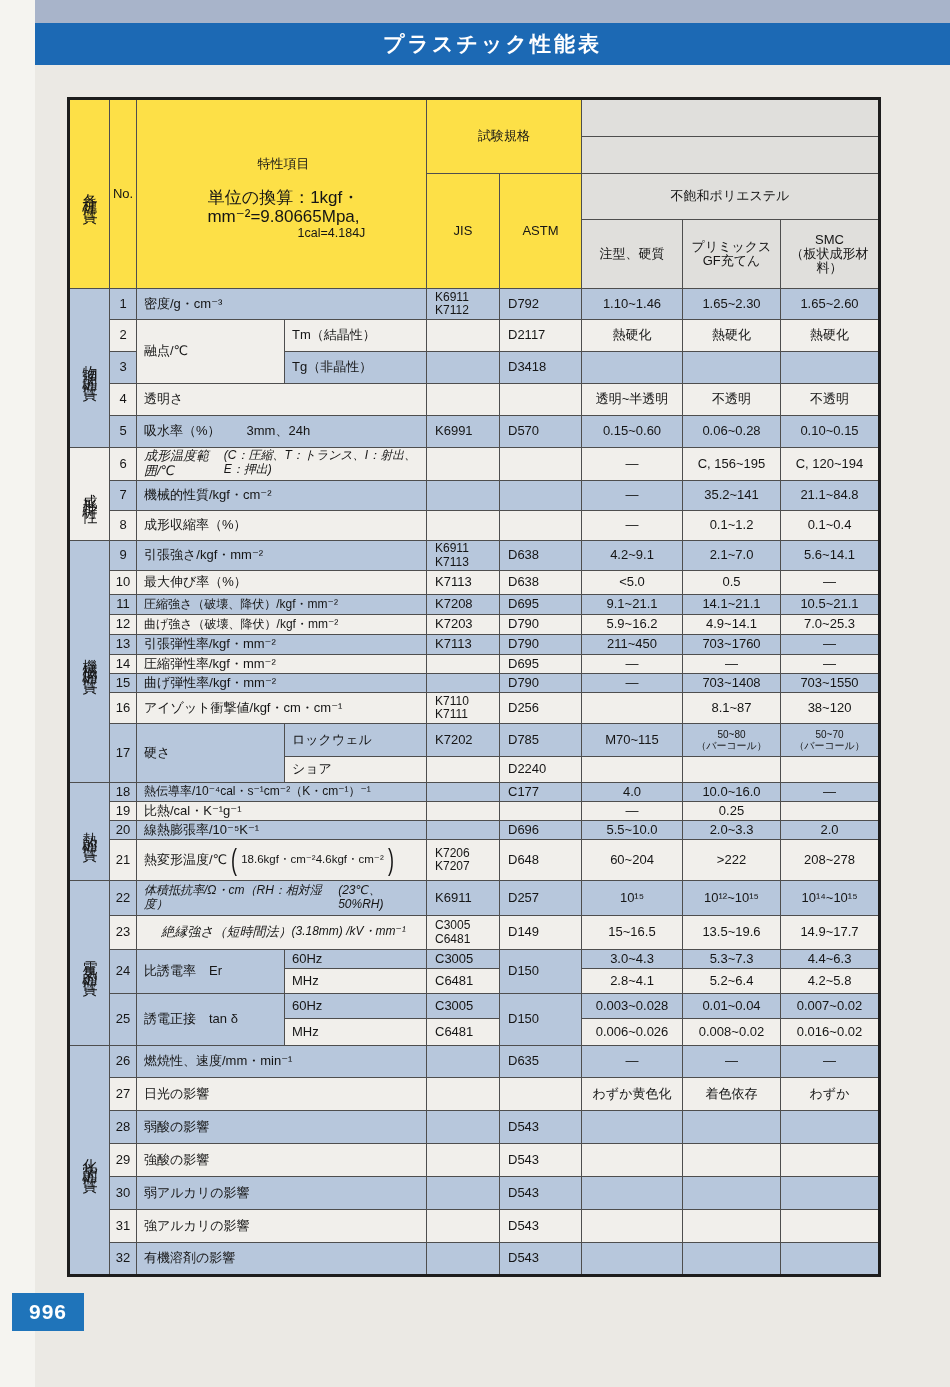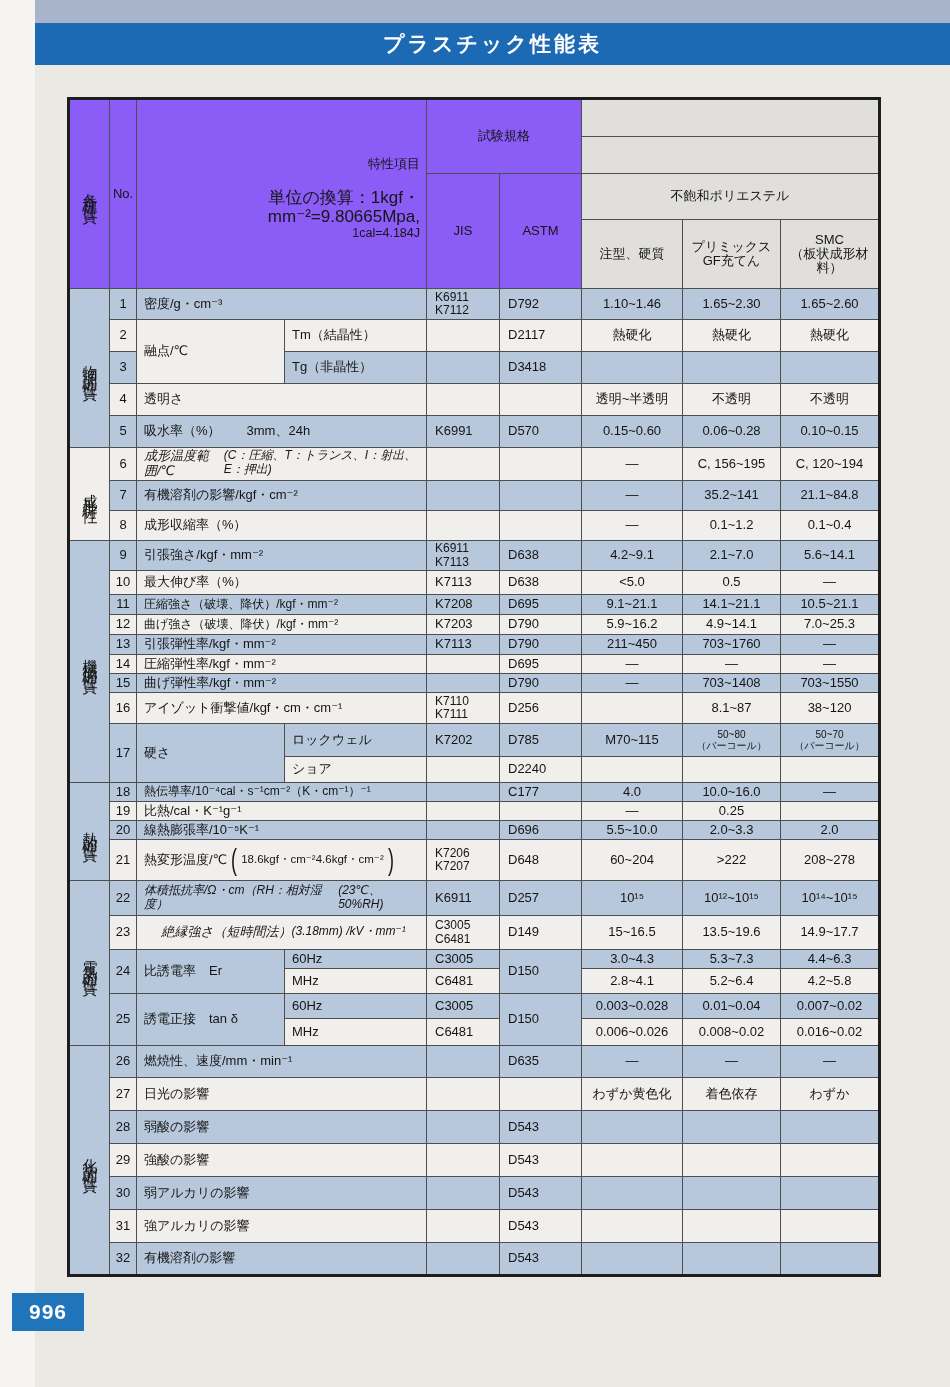--- a/index.html
+++ b/index.html
@@ -8,33 +8,33 @@
   .left-strip{position:absolute;left:0;top:0;width:35px;height:1387px;background:#f5f4f0;}
   .top-strip{position:absolute;left:35px;top:0;width:915px;height:23px;background:#a8b4ca;}
   .title-band{position:absolute;left:35px;top:23px;width:915px;height:42px;background:#1c69b4;
               display:flex;align-items:center;justify-content:center;}
   .title-band span{color:#ffffff;font-size:21px;font-weight:bold;letter-spacing:3px;}
   table.perf{position:absolute;left:67px;top:97px;border-collapse:collapse;table-layout:fixed;
              border:3px solid #1d1d1d;}
   td{border:1px solid #4e4e4e;padding:0 2px;font-size:13px;line-height:1.12;overflow:hidden;vertical-align:middle;}
   tr.b>td{background:#b7c7dc;}
   tr.w>td{background:#f1efeb;}
-  td.hd{background:#8b5cf6;}
+  td.hd{background:#fde047;}
   td.hdr{background:#e0dfdc;}
   td.wcell{background:#f1efeb;}
   td.cat{background:#d7d5d2;text-align:center;}
   .vert{writing-mode:vertical-rl;text-orientation:upright;font-size:15px;letter-spacing:5px;display:inline-block;}
   .c-no{text-align:center;padding:0;}
   .c-item,.c-sub{text-align:left;padding:1px 3px 1px 7px;}
   .c-jis,.c-astm{text-align:left;padding:1px 2px 1px 8px;}
   .c-val{text-align:center;}
   .pre{white-space:pre-line;line-height:1.1;}
   .fs12{font-size:12px;}
   .fs11{font-size:10px;}
-  .ihdr{display:flex;flex-direction:column;justify-content:center;gap:16px;text-align:right;padding:6px 4px 6px 8px;margin-top:9px;}
+  .ihdr{display:flex;flex-direction:column;justify-content:center;gap:16px;text-align:center;padding:6px 4px 6px 8px;margin-top:9px;}
   .unote1{display:block;font-size:17px;}
   .unote2{display:block;font-size:12.5px;padding-left:96px;}
   .center{text-align:center;}
   .l2wrap{display:flex;justify-content:center;text-align:left;line-height:1.15;font-style:italic;}
   .sl10{font-size:12px;}
   .sl12{font-size:12px;}
   .hdt{display:flex;align-items:center;gap:2px;}
   .brace{font-size:30px;font-weight:200;transform:scaleX(0.6);line-height:1;}
   .bracelines{display:flex;flex-direction:row;font-size:11.5px;line-height:1.2;text-align:left;}
   .page-badge{position:absolute;left:0;top:1293px;width:72px;height:38px;background:#1f74ba;
@@ -154,21 +154,21 @@
           </div>
     </td>
     <td class="c-jis"></td>
     <td class="c-astm"></td>
     <td class="c-val">—</td>
     <td class="c-val">C, 156~195</td>
     <td class="c-val">C, 120~194</td>
   </tr>
   <tr class="b" style="height:30px">
     <td class="c-no">7</td>
-    <td class="c-item" colspan="2">有機溶剤の影響/kgf・cm⁻²</td>
+    <td class="c-item" colspan="2">機械的性質/kgf・cm⁻²</td>
     <td class="c-jis"></td>
     <td class="c-astm"></td>
     <td class="c-val">—</td>
     <td class="c-val">35.2~141</td>
     <td class="c-val">21.1~84.8</td>
   </tr>
   <tr class="w" style="height:30px">
     <td class="c-no">8</td>
     <td class="c-item" colspan="2">成形収縮率（%）</td>
     <td class="c-jis"></td>

